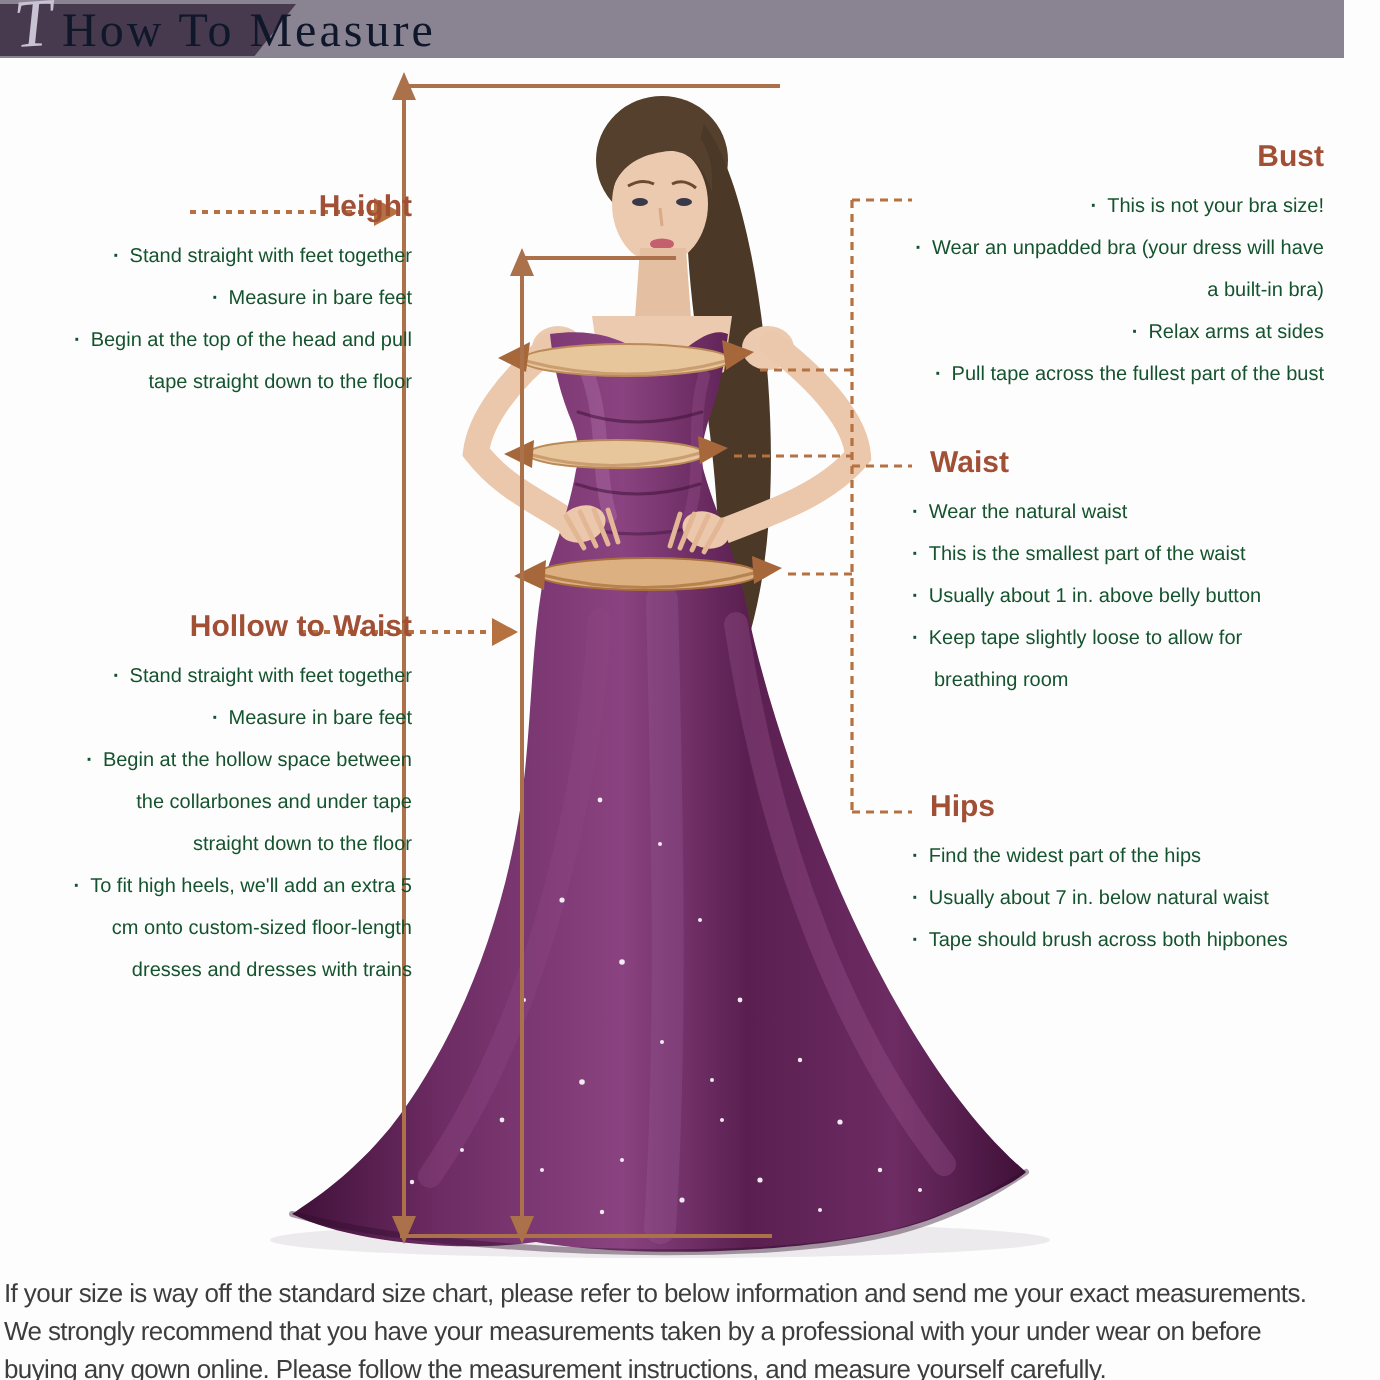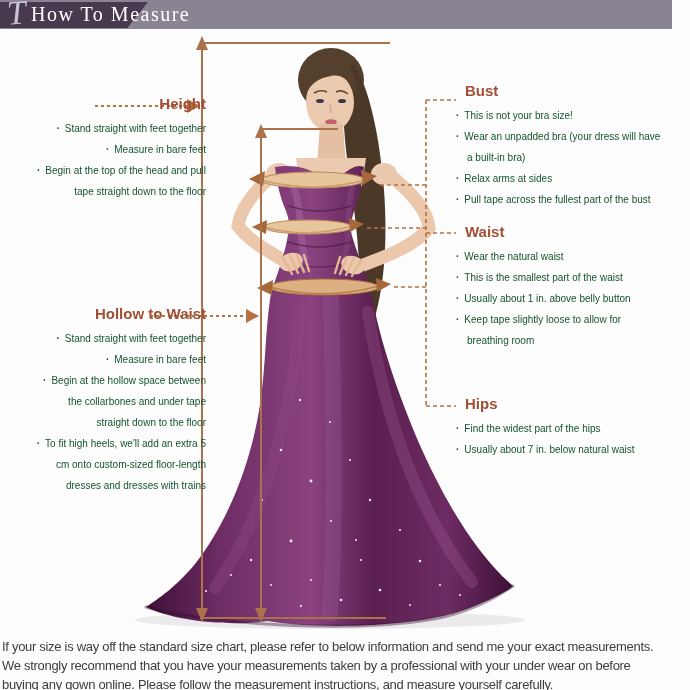--- a/index.html
+++ b/index.html
@@ -12,33 +12,33 @@
   .header-dark{
     position:absolute;top:2px;left:0;width:148px;height:26px;background:#483a4e;
     clip-path:polygon(0 0,100% 0,86% 100%,0 100%);
   }
   .header-script{
     position:absolute;left:7px;top:-6px;font-family:"Liberation Serif", serif;font-style:italic;
     font-size:34px;color:#c9c2d2;transform:rotate(-4deg);
   }
   .header-title{
     position:absolute;left:31px;top:3px;font-family:"Liberation Serif", serif;
-    font-size:20px;color:#ffffff;letter-spacing:1.5px;white-space:nowrap;
+    font-size:24px;color:#0f172a;letter-spacing:1.5px;white-space:nowrap;
   }
   
   .section{position:absolute;}
   .sec-title{font-size:15px;font-weight:bold;color:#a14f35;margin:0 0 6px 13px;line-height:16px;}
   .sec-list{list-style:none;margin:0 0 0 4px;padding:0;font-size:10px;color:#14532d;line-height:21px;}
   .sec-list li{padding-left:11px;text-indent:-11px;}
   .sec-list li::before{content:"·";margin-right:5px;font-weight:bold;}
   .sec-left{left:28px;width:178px;text-align:right;}
   .sec-right{left:452px;width:210px;}
   #sec-height{top:96px;}
   #sec-hollow{top:306px;}
-  #sec-bust{top:83px;}
+  #sec-bust{top:71px;text-align:right;}
   #sec-waist{top:224px;}
   #sec-hips{top:396px;}
   
   .footer{
     position:absolute;left:2px;top:637px;width:686px;font-size:13px;color:#3d3d3d;
     line-height:19px;letter-spacing:-0.3px;
   }
   
   .diagram{position:absolute;top:0;left:0;width:690px;height:690px;pointer-events:none;}
 </style>
@@ -260,20 +260,21 @@
       <li>Usually about 1 in. above belly button</li>
       <li>Keep tape slightly loose to allow for breathing room</li>
     </ul>
   </div>
 
   <div class="section sec-right" id="sec-hips">
     <div class="sec-title">Hips</div>
     <ul class="sec-list">
       <li>Find the widest part of the hips</li>
       <li>Usually about 7 in. below natural waist</li>
+      <li>Tape should brush across both hipbones</li>
     </ul>
   </div>
 
   <div class="footer">
     <div>If your size is way off the standard size chart, please refer to below information and send me your exact measurements.</div>
     <div>We strongly recommend that you have your measurements taken by a professional with your under wear on before</div>
     <div>buying any gown online. Please follow the measurement instructions, and measure yourself carefully.</div>
   </div>
 
 </div>

